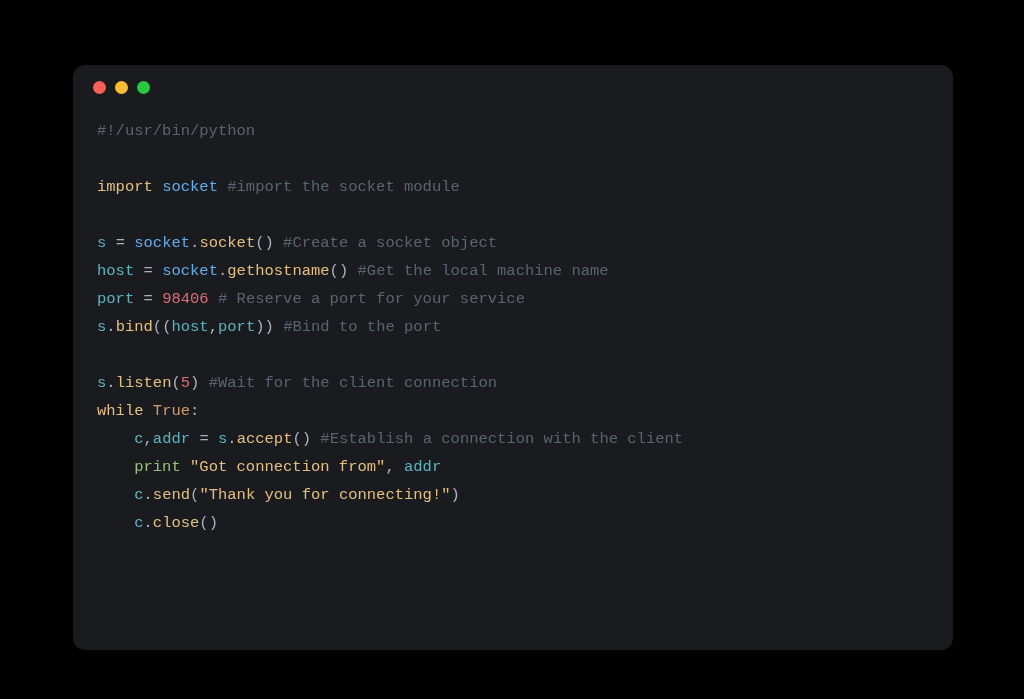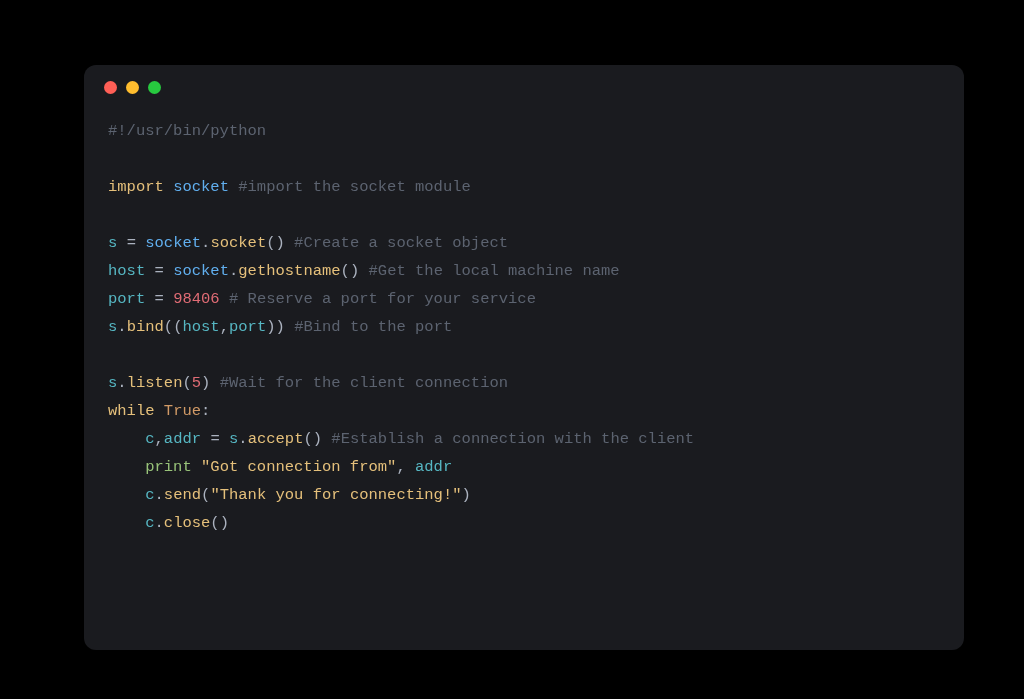--- a/index.html
+++ b/index.html
@@ -1,16 +1,16 @@
 <!DOCTYPE html>
 <html><head>
 <meta charset="utf-8">
 <style>
 html,body{margin:0;padding:0;background:#000;width:1024px;height:699px;overflow:hidden;font-family:'SF Mono',Monaco,Menlo,Consolas,'Courier New',monospace}
-.window{position:absolute;left:84px;top:65px;width:880px;height:585px;background:#1a1b1f;border-radius:12px;box-shadow:0 20px 60px rgba(0,0,0,.6);box-sizing:border-box}
+.window{position:absolute;left:73px;top:65px;width:880px;height:585px;background:#1a1b1f;border-radius:12px;box-shadow:0 20px 60px rgba(0,0,0,.6);box-sizing:border-box}
 .titlebar{height:44px;display:flex;align-items:center;padding-left:20px;gap:9px}
 .dot{width:13px;height:13px;border-radius:50%}
 .dot.red{background:#ff5f56}
 .dot.yellow{background:#ffbd2e}
 .dot.green{background:#27c93f}
 .code{padding:8px 24px 24px 24px;font-size:15.5px;line-height:28px;white-space:pre;color:#abb2bf}
 .c-comment{color:#5c6370}
 .c-keyword{color:#e5c07b}
 .c-mod{color:#61afef}
 .c-var{color:#56b6c2}

